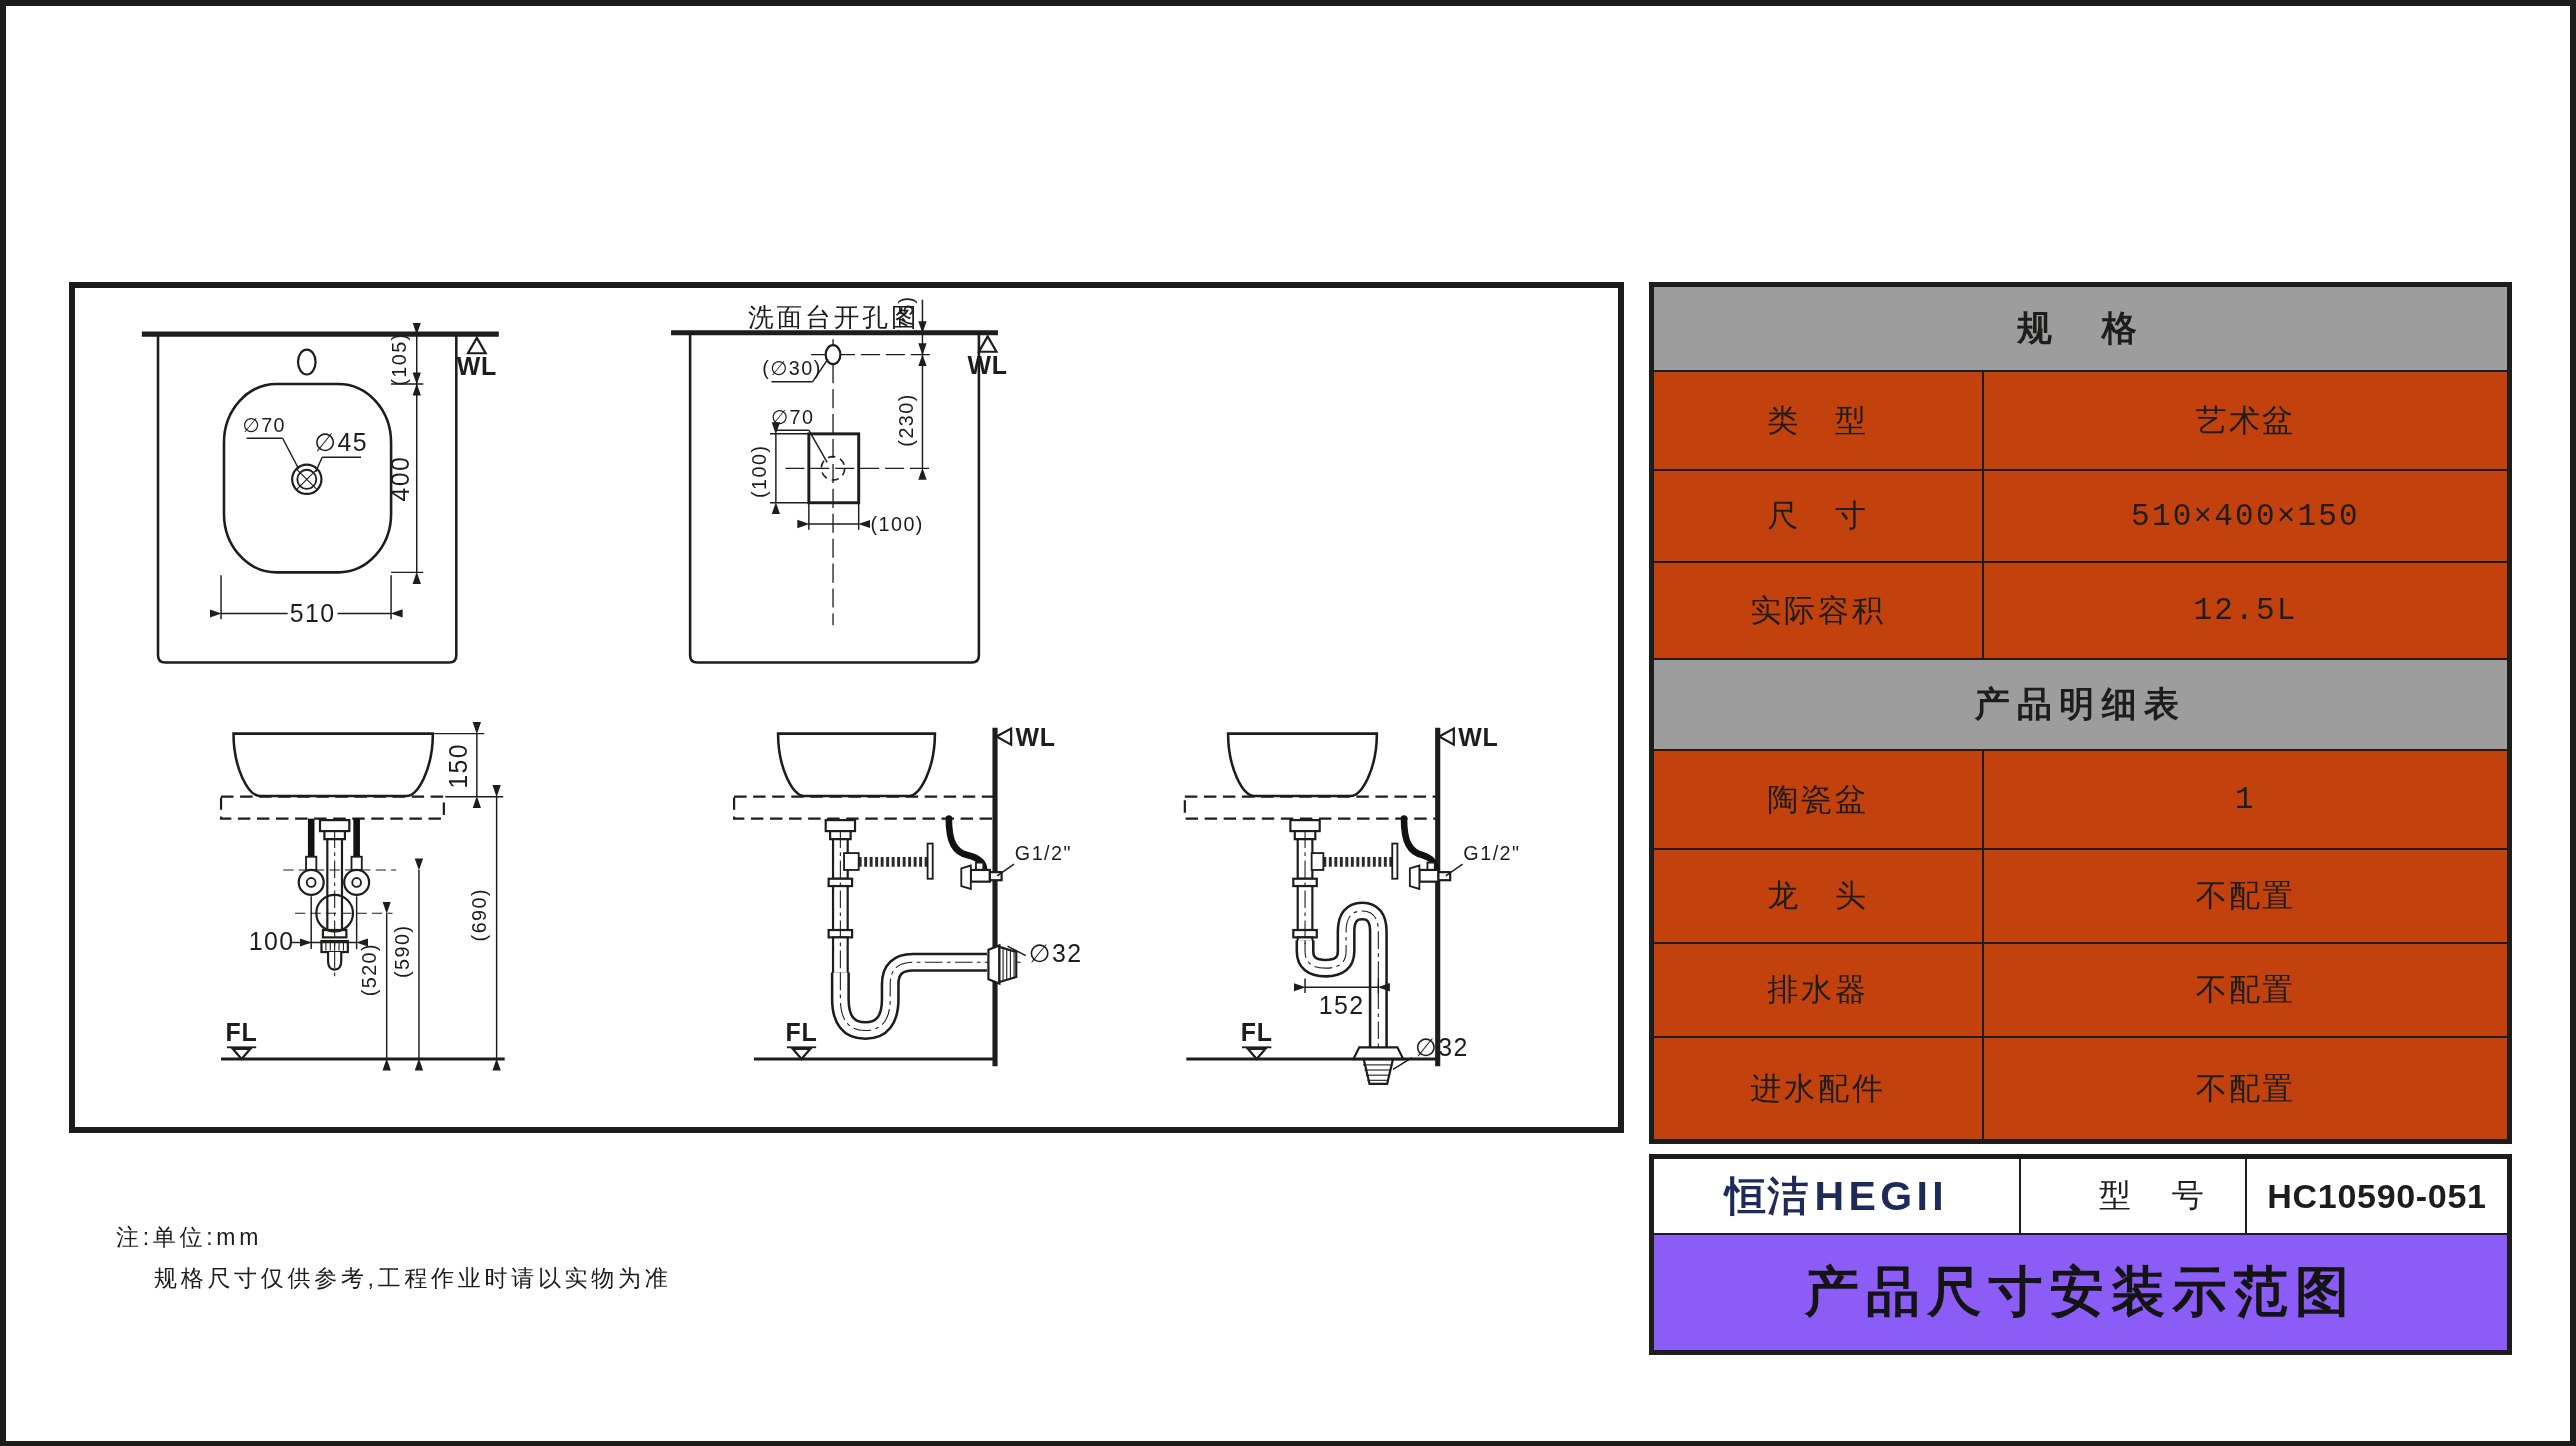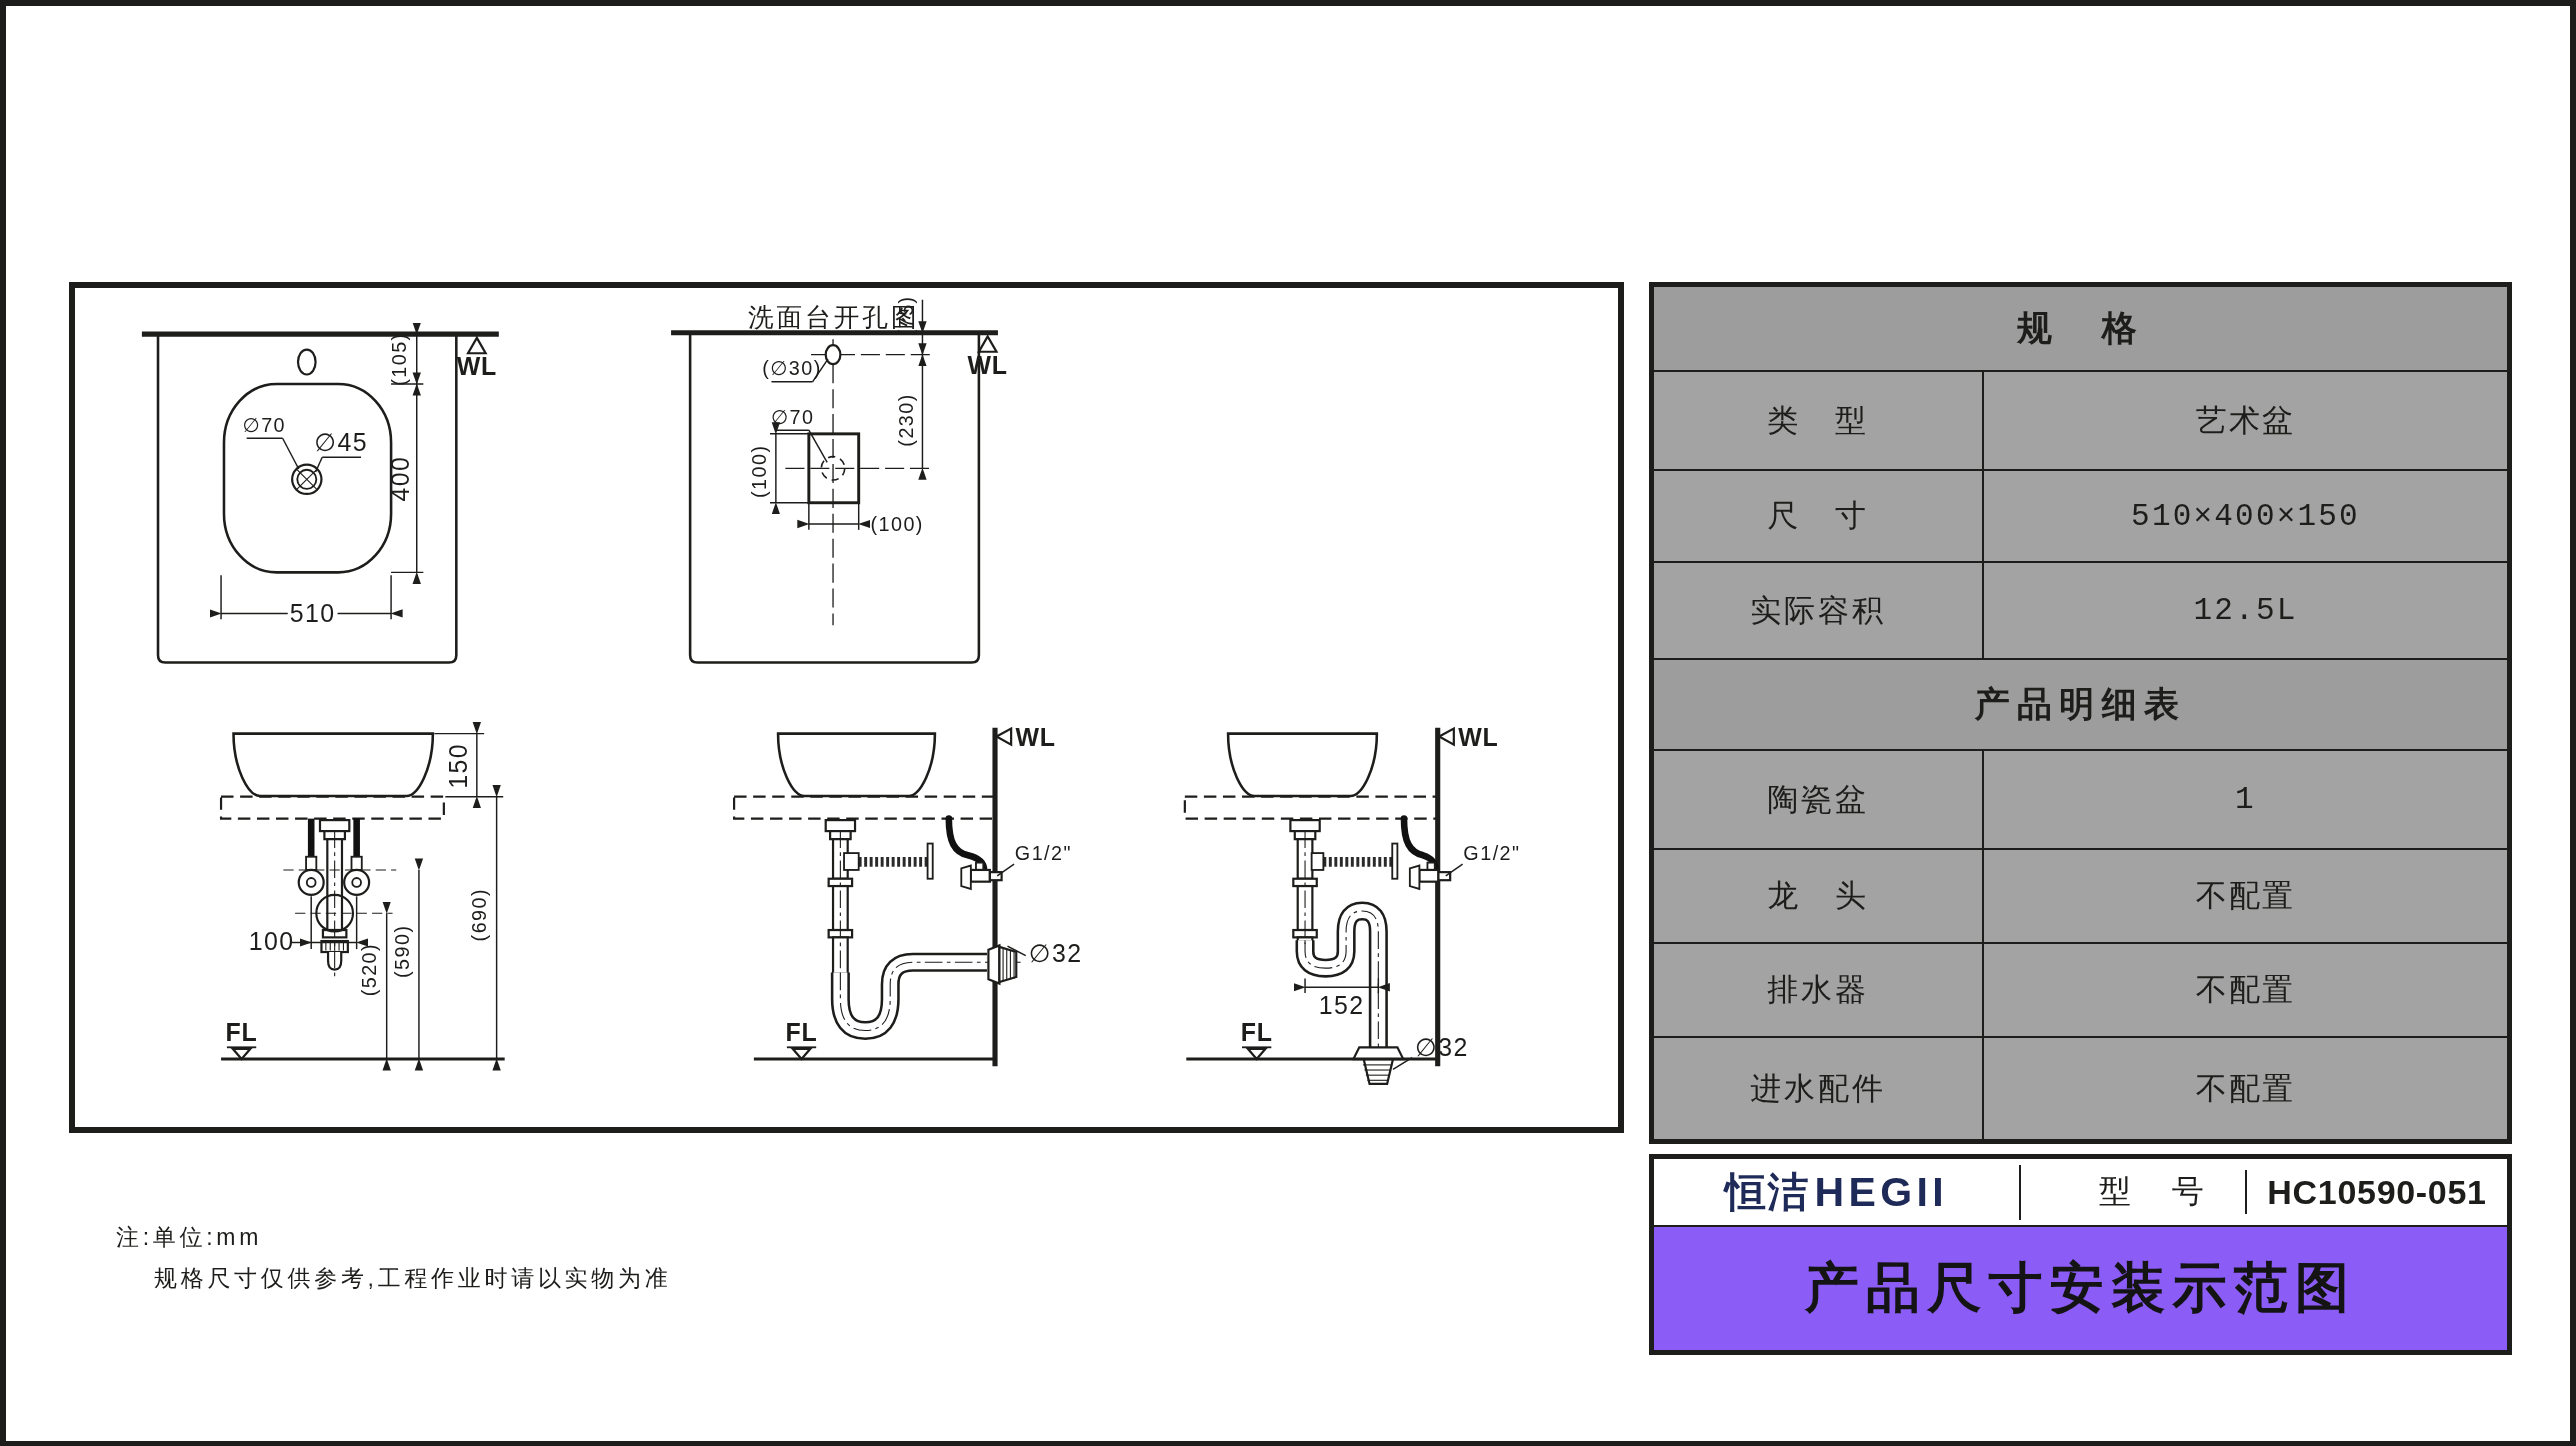--- a/index.html
+++ b/index.html
@@ -17,36 +17,36 @@
   }
   .draw-frame svg { display:block; width:1541px; height:837px; }
   svg text { fill:#1d1d1b; font-family:"Liberation Sans", sans-serif; }
   .dimtxt  { font-size:27px; letter-spacing:2px; }
   .dimtxt-lg { font-size:34px; letter-spacing:2px; }
   .wl-txt  { font-size:34px; font-weight:700; letter-spacing:1px; }
   .cn-title{ font-size:35px; letter-spacing:4px; }
   
   .spec {
     position:absolute; left:1643px; top:276px; width:863px; height:862px;
-    border:5.9px solid #1d1d1b; background:#a3a3a3;
+    border:5.9px solid #1d1d1b; background:#c2410c;
     display:grid; grid-template-rows:85px 99px 92px 97px 91px 99px 94px 94px auto;
   }
   .thead { background:#9d9d9d; display:flex; align-items:center; justify-content:center;
            font-size:35px; font-weight:600; letter-spacing:7.3px; border-bottom:2.9px solid #1d1d1b; }
   .trow  { display:flex; border-bottom:2.2px solid #1d1d1b;font-family:Liberation Mono, monospace; }
   .trow:last-child { border-bottom:none; }
   .trow .c1 { width:330px; border-right:2.2px solid #1d1d1b; display:flex; align-items:center; justify-content:center;
               font-size:31px; letter-spacing:2.9px; }
   .trow .c2 { flex:1; display:flex; align-items:center; justify-content:center; font-size:31px; letter-spacing:2.2px;text-align:right; }
   
   .tblock {
     position:absolute; left:1643px; top:1148px; width:863px; height:201px;
     border:5.9px solid #1d1d1b; background:#fff; display:flex; flex-direction:column;
   }
-  .tblock-top { height:68px; display:flex; border-bottom:2.9px solid #1d1d1b;align-items:center; }
+  .tblock-top { height:76px; display:flex; border-bottom:2.9px solid #1d1d1b; }
   .cell-logo { width:367px; border-right:2.2px solid #1d1d1b; display:flex; align-items:center; justify-content:center; }
   .cell-model-label { width:226px; border-right:2.2px solid #1d1d1b; display:flex; align-items:center; justify-content:center;
                       font-size:32px; letter-spacing:4.4px;padding-left:41px; }
   .cell-model-value { flex:1; display:flex; align-items:center; justify-content:center;
                       font-size:34px; font-weight:600; letter-spacing:0.7px; }
   .brand { color:#1e2b58; font-weight:800; font-size:41px; letter-spacing:1.5px; white-space:nowrap; }
   .brand .en { margin-left:4.4px; letter-spacing:4.4px; }
   .tblock-bottom { flex:1; background:#8b5cf6; display:flex; align-items:center; justify-content:center;
                    font-size:54px; font-weight:700; letter-spacing:7.3px; color:#141414; }
   

